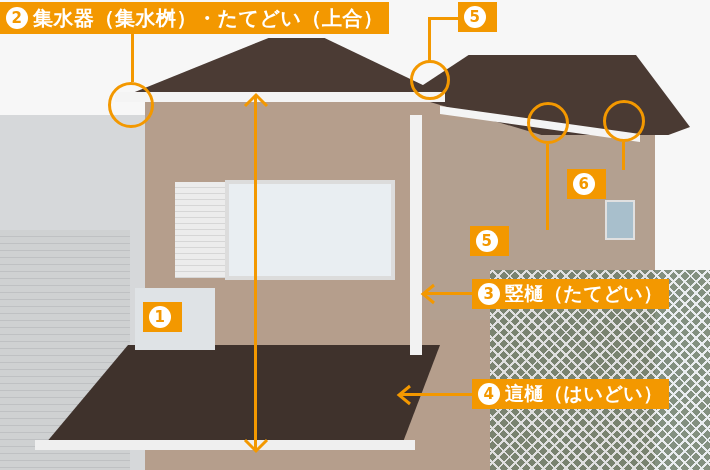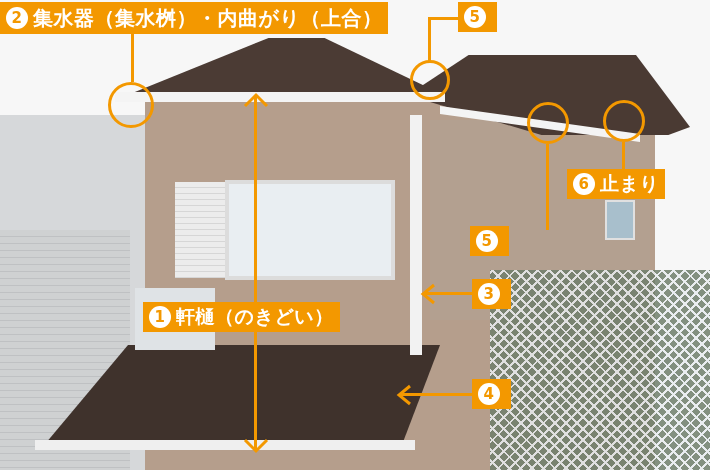--- a/index.html
+++ b/index.html
@@ -82,41 +82,41 @@
       <polyline points="14,2 3,11 14,20" fill="none" stroke="#f39800" stroke-width="3"></polyline>
     </svg>
 
   <div class="line" style="left:400px;top:393px;width:74px;height:3px;"></div>
   <svg class="shape" style="left:396px;top:384px;" width="16" height="22">
       <polyline points="14,2 3,11 14,20" fill="none" stroke="#f39800" stroke-width="3"></polyline>
     </svg>
 
   <div class="label" style="left:0;top:2px;height:32px;font-size:20px;">
     <span class="num">2</span>
-    <span>集水器（集水桝）・内曲がり（上合）</span>
+    <span>集水器（集水桝）・たてどい（上合）</span>
   </div>
 
   <div class="label" style="left:458px;top:2px;height:30px;">
     <span class="num">5</span>
   </div>
 
   <div class="label" style="left:567px;top:169px;">
     <span class="num">6</span>
-    <span>止まり</span>
   </div>
 
   <div class="label" style="left:470px;top:226px;">
     <span class="num">5</span>
   </div>
 
   <div class="label" style="left:472px;top:279px;">
     <span class="num">3</span>
+    <span>竪樋（たてどい）</span>
   </div>
 
   <div class="label" style="left:143px;top:302px;">
     <span class="num">1</span>
-    <span>軒樋（のきどい）</span>
   </div>
 
   <div class="label" style="left:472px;top:379px;">
     <span class="num">4</span>
+    <span>這樋（はいどい）</span>
   </div>
 </div>
 
 </body></html>

